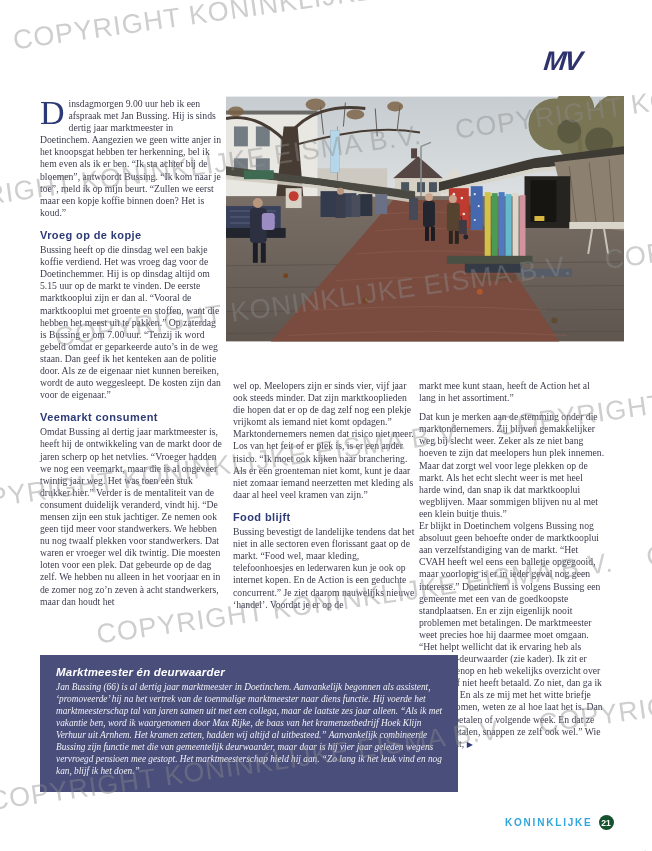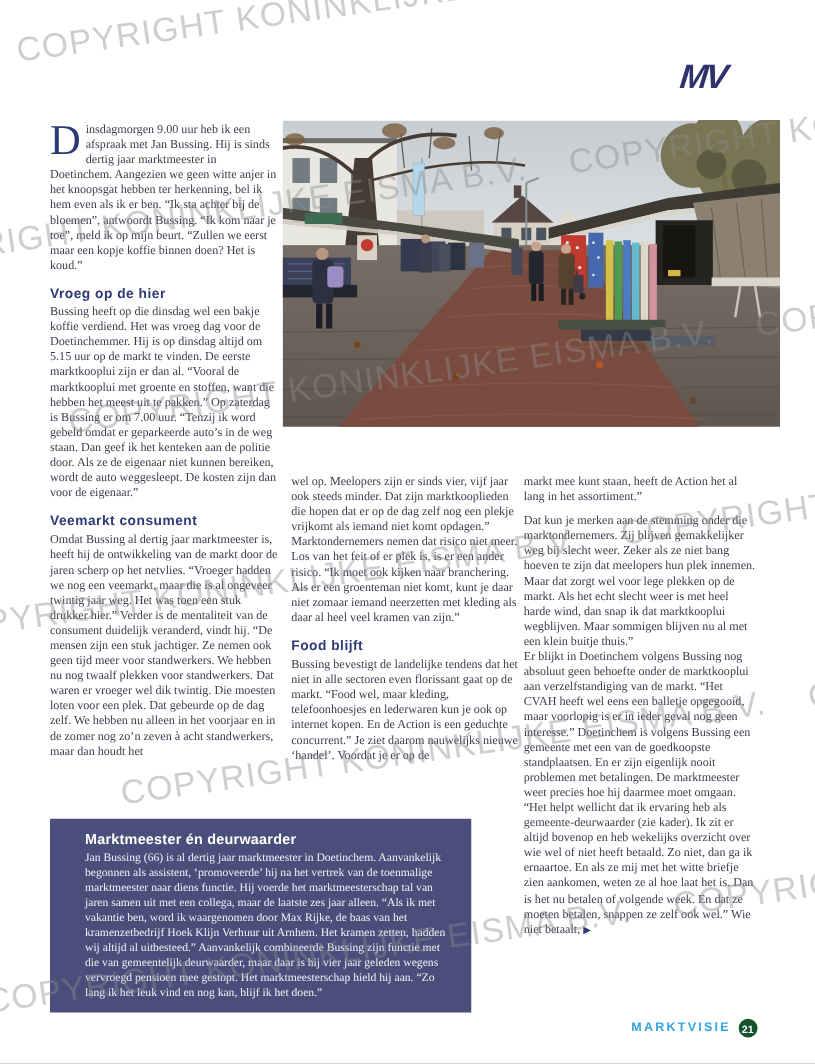--- a/index.html
+++ b/index.html
@@ -35,22 +35,22 @@
   }
   .cont-arrow{color:#2d3a76;font-size:8px;}
   
   .photo{position:absolute;left:226px;top:96px;width:398px;height:246px;z-index:1;overflow:hidden;}
   .caption{
     position:absolute;left:226px;top:348px;width:398px;z-index:2;
     font-style:italic;font-size:9.3px;color:#2f2f2f;
   }
   
   .infobox{
-    position:absolute;left:40px;top:655px;width:337px;min-height:137px;z-index:2;
-    background:#4a4e7b;box-sizing:border-box;padding:11px 14px 9px 28px;color:#f1f1f5;
+    position:absolute;left:40px;top:655px;width:418px;min-height:137px;z-index:2;
+    background:#4a4e7b;box-sizing:border-box;padding:11px 14px 9px 16px;color:#f1f1f5;font-style:italic;
   }
   .infobox h3{
     margin:0 0 3px 0;font-family:"Liberation Sans",sans-serif;font-weight:700;
     font-size:11.5px;color:#ffffff;letter-spacing:.2px;
   }
   .infobox p{margin:0;font-size:9.3px;line-height:12px;}
   
   .footer{
     position:absolute;left:505px;top:815px;z-index:3;display:flex;align-items:center;gap:6px;
     font-family:"Liberation Sans",sans-serif;
@@ -246,21 +246,21 @@
           <circle cx="330" cy="225" r="3" fill="#5f4a33"></circle>
       </g>
     </svg>
   </div>
 
 
   <div class="mv-logo">MV</div>
 
   <div class="col" style="left:40px;top:98px;width:184px;">
     <p><span class="dropcap">D</span><span>insdagmorgen 9.00 uur heb ik een afspraak met Jan Bussing. Hij is sinds dertig jaar marktmeester in Doetinchem. Aangezien we geen witte anjer in het knoopsgat hebben ter herkenning, bel ik hem even als ik er ben. “Ik sta achter bij de bloemen”, antwoordt Bussing. “Ik kom naar je toe”, meld ik op mijn beurt. “Zullen we eerst maar een kopje koffie binnen doen? Het is koud.”</span></p>
-    <h2 class="headline">Vroeg op de hier</h2>
+    <h2 class="headline">Vroeg op de kopje</h2>
     <p>Bussing heeft op die dinsdag wel een bakje koffie verdiend. Het was vroeg dag voor de Doetinchemmer. Hij is op dinsdag altijd om 5.15 uur op de markt te vinden. De eerste marktkooplui zijn er dan al. “Vooral de marktkooplui met groente en stoffen, want die hebben het meest uit te pakken.” Op zaterdag is Bussing er om 7.00 uur. “Tenzij ik word gebeld omdat er geparkeerde auto’s in de weg staan. Dan geef ik het kenteken aan de politie door. Als ze de eigenaar niet kunnen bereiken, wordt de auto weggesleept. De kosten zijn dan voor de eigenaar.”</p>
     <h2 class="headline">Veemarkt consument</h2>
     <p>Omdat Bussing al dertig jaar marktmeester is, heeft hij de ontwikkeling van de markt door de jaren scherp op het netvlies. “Vroeger hadden we nog een veemarkt, maar die is al ongeveer twintig jaar weg. Het was toen een stuk drukker hier.” Verder is de mentaliteit van de consument duidelijk veranderd, vindt hij. “De mensen zijn een stuk jachtiger. Ze nemen ook geen tijd meer voor standwerkers. We hebben nu nog twaalf plekken voor standwerkers. Dat waren er vroeger wel dik twintig. Die moesten loten voor een plek. Dat gebeurde op de dag zelf. We hebben nu alleen in het voorjaar en in de zomer nog zo’n zeven à acht standwerkers, maar dan houdt het</p>
   </div>
 
   <div class="col" style="left:233px;top:380px;width:186px;">
     <p>wel op. Meelopers zijn er sinds vier, vijf jaar ook steeds minder. Dat zijn marktkooplieden die hopen dat er op de dag zelf nog een plekje vrijkomt als iemand niet komt opdagen.” Marktondernemers nemen dat risico niet meer. Los van het feit of er plek is, is er een ander risico. “Ik moet ook kijken naar branchering. Als er een groenteman niet komt, kunt je daar niet zomaar iemand neerzetten met kleding als daar al heel veel kramen van zijn.”</p>
     <h2 class="headline">Food blijft</h2>
     <p>Bussing bevestigt de landelijke tendens dat het niet in alle sectoren even florissant gaat op de markt. “Food wel, maar kleding, telefoonhoesjes en lederwaren kun je ook op internet kopen. En de Action is een geduchte concurrent.” Je ziet daarom nauwelijks nieuwe ‘handel’. Voordat je er op de</p>
   </div>
@@ -270,21 +270,21 @@
     <p class="sp">Dat kun je merken aan de stemming onder die marktondernemers. Zij blijven gemakkelijker weg bij slecht weer. Zeker als ze niet bang hoeven te zijn dat meelopers hun plek innemen. Maar dat zorgt wel voor lege plekken op de markt. Als het echt slecht weer is met heel harde wind, dan snap ik dat marktkooplui wegblijven. Maar sommigen blijven nu al met een klein buitje thuis.”</p>
     <p><span>Er blijkt in Doetinchem volgens Bussing nog absoluut geen behoefte onder de marktkooplui aan verzelfstandiging van de markt. “Het CVAH heeft wel eens een balletje opgegooid, maar voorlopig is er in ieder geval nog geen interesse.” Doetinchem is volgens Bussing een gemeente met een van de goedkoopste standplaatsen. En er zijn eigenlijk nooit problemen met betalingen. De marktmeester weet precies hoe hij daarmee moet omgaan. “Het helpt wellicht dat ik ervaring heb als gemeente-deurwaarder (zie kader). Ik zit er altijd bovenop en heb wekelijks overzicht over wie wel of niet heeft betaald. Zo niet, dan ga ik ernaartoe. En als ze mij met het witte briefje zien aankomen, weten ze al hoe laat het is. Dan is het nu betalen of volgende week. En dat ze moeten betalen, snappen ze zelf ook wel.” Wie niet betaalt,</span> <span class="cont-arrow">▶</span></p>
   </div>
 
   <div class="infobox">
     <h3>Marktmeester én deurwaarder</h3>
     <p>Jan Bussing (66) is al dertig jaar marktmeester in Doetinchem. Aanvankelijk begonnen als assistent, ‘promoveerde’ hij na het vertrek van de toenmalige marktmeester naar diens functie. Hij voerde het marktmeesterschap tal van jaren samen uit met een collega, maar de laatste zes jaar alleen. “Als ik met vakantie ben, word ik waargenomen door Max Rijke, de baas van het kramenzetbedrijf Hoek Klijn Verhuur uit Arnhem. Het kramen zetten, hadden wij altijd al uitbesteed.” Aanvankelijk combineerde Bussing zijn functie met die van gemeentelijk deurwaarder, maar daar is hij vier jaar geleden wegens vervroegd pensioen mee gestopt. Het marktmeesterschap hield hij aan. “Zo lang ik het leuk vind en nog kan, blijf ik het doen.”</p>
   </div>
 
   <div class="footer">
-    <span class="mag">MARKTVISIE</span>
+    <span class="mag">KONINKLIJKE</span>
     <span class="badge">21</span>
   </div>
 
   <div class="wm-wrap">
     <div class="wm-row" style="left:230px;top:240px;"><span>COPYRIGHT KONINKLIJKE EISMA B.V.</span></div>
     <div class="wm-row" style="left:100px;top:390px;"><span>COPYRIGHT KONINKLIJKE EISMA B.V.</span><span>COPYRIGHT KONINKLIJKE EISMA B.V.</span></div>
     <div class="wm-row" style="left:230px;top:540px;"><span>COPYRIGHT KONINKLIJKE EISMA B.V.</span><span>COPYRIGHT KONINKLIJKE EISMA B.V.</span></div>
     <div class="wm-row" style="left:100px;top:690px;"><span>COPYRIGHT KONINKLIJKE EISMA B.V.</span><span>COPYRIGHT KONINKLIJKE EISMA B.V.</span></div>
     <div class="wm-row" style="left:230px;top:840px;"><span>COPYRIGHT KONINKLIJKE EISMA B.V.</span><span>COPYRIGHT KONINKLIJKE EISMA B.V.</span></div>
     <div class="wm-row" style="left:100px;top:990px;"><span>COPYRIGHT KONINKLIJKE EISMA B.V.</span><span>COPYRIGHT KONINKLIJKE EISMA B.V.</span></div>

